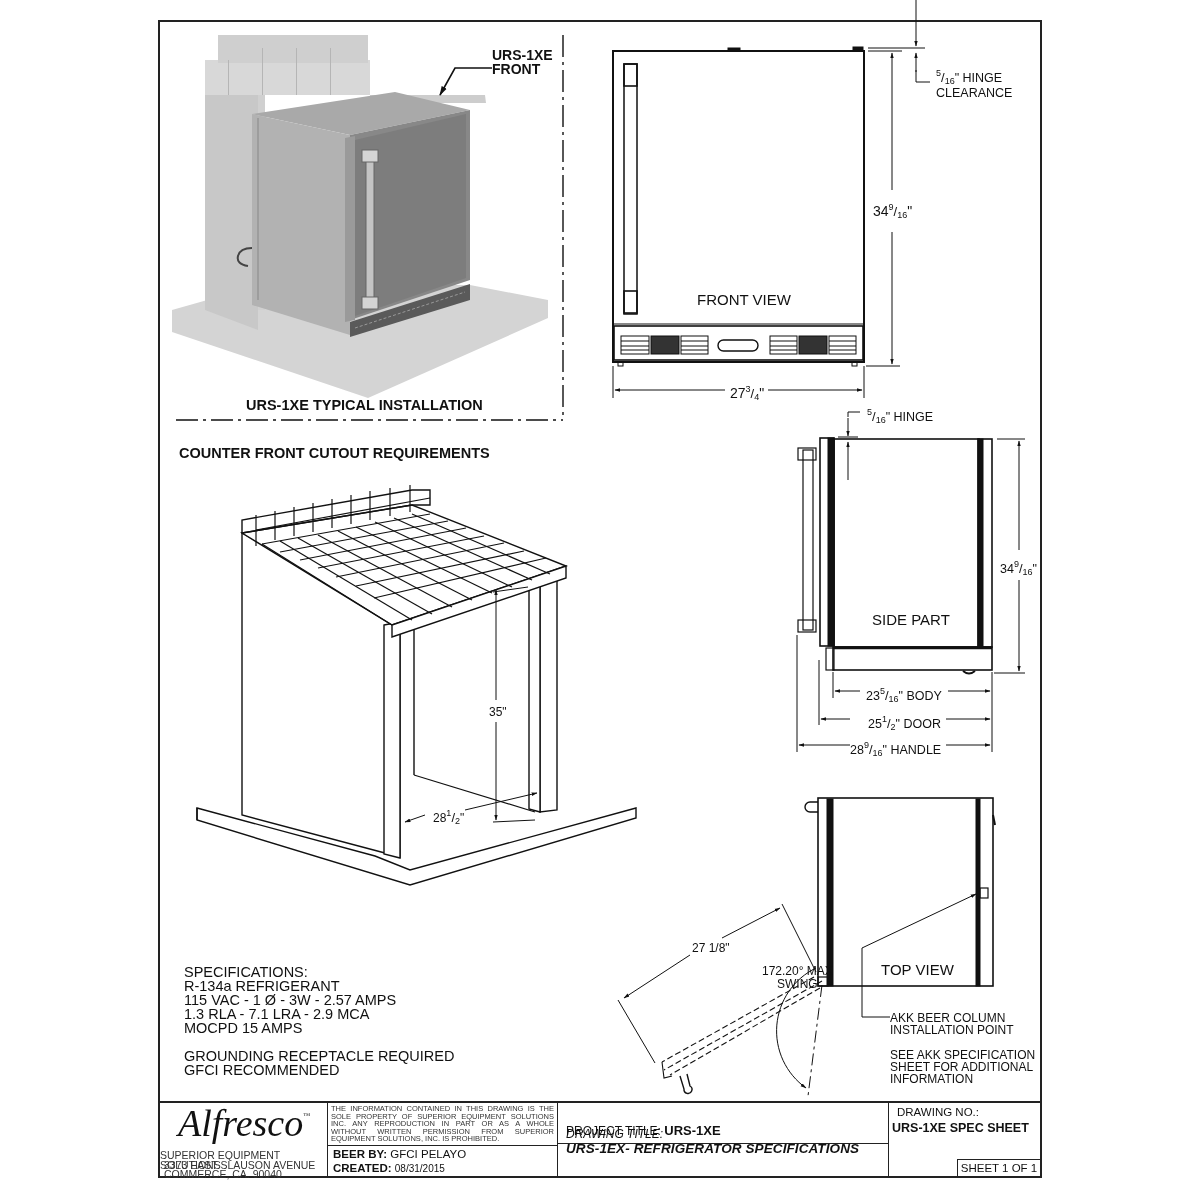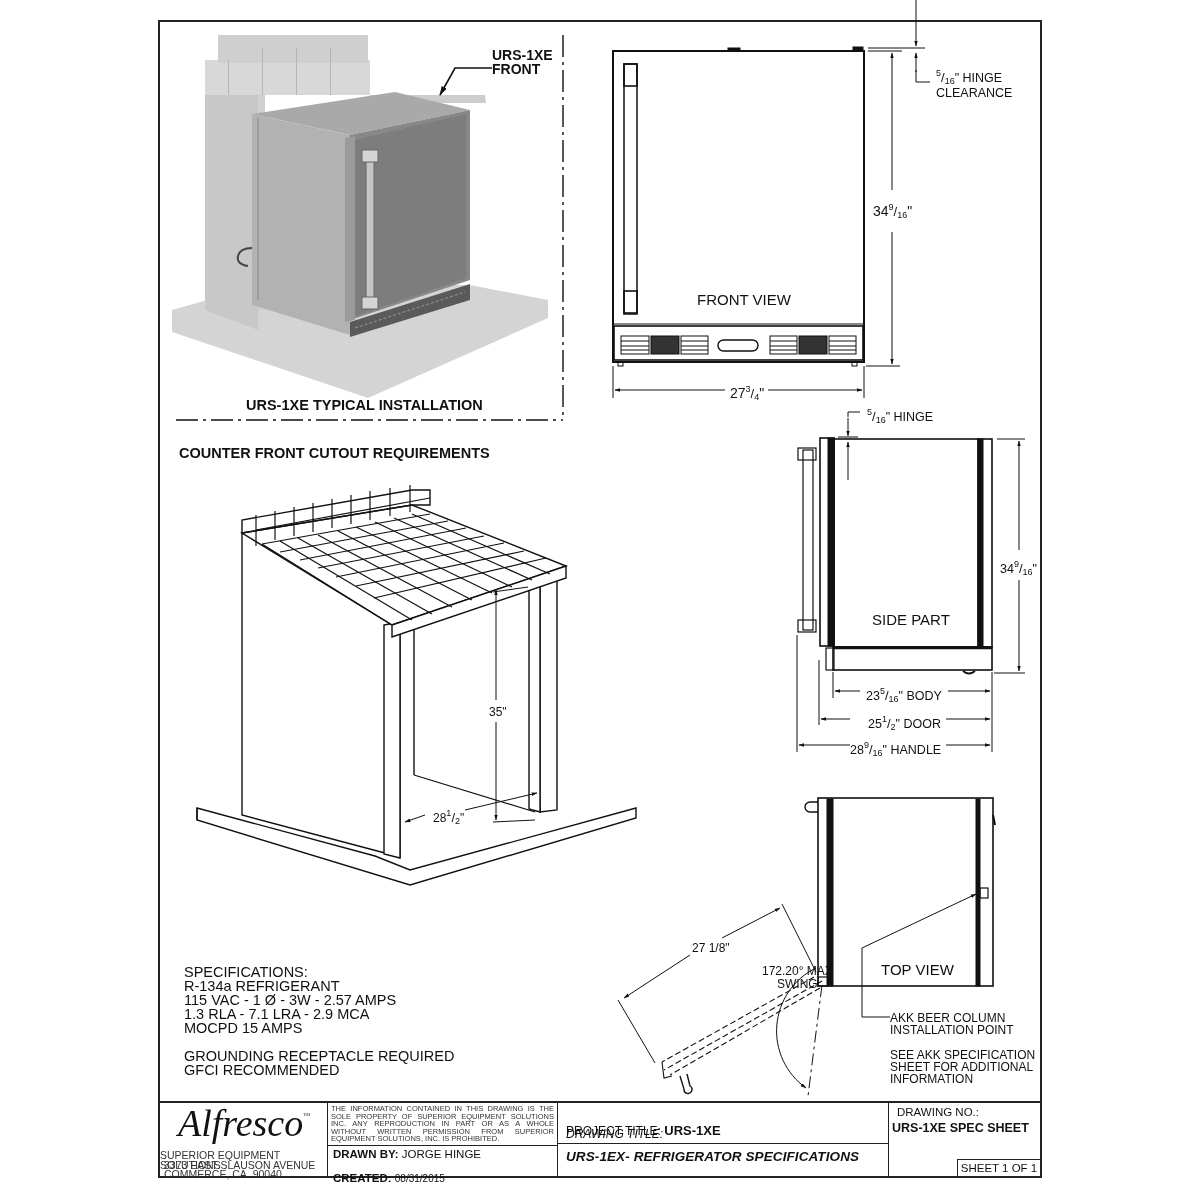--- a/index.html
+++ b/index.html
@@ -324,31 +324,31 @@
     <div class="abs logo" style="left:20px;top:-2px;"><span>Alfresco</span><span style="font-size:7px;font-style:normal;vertical-align:18px;">™</span></div>
     <div class="abs addr" style="left:2px;top:47px;">SUPERIOR EQUIPMENT SOLUTIONS</div>
     <div class="abs addr" style="left:6px;top:57px;">3373 EAST SLAUSON AVENUE</div>
     <div class="abs addr" style="left:6px;top:66px;">COMMERCE, CA. 90040</div>
   </div>
 
   <div class="tb-cell" style="left:170px;top:0;width:230px;height:43px;border-bottom:1.5px solid #222;border-right:1.5px solid #222;padding:2px 3px;">
     <div class="notice">THE INFORMATION CONTAINED IN THIS DRAWING IS THE SOLE PROPERTY OF SUPERIOR EQUIPMENT SOLUTIONS INC. ANY REPRODUCTION IN PART OR AS A WHOLE WITHOUT WRITTEN PERMISSION FROM SUPERIOR EQUIPMENT SOLUTIONS, INC. IS PROHIBITED.</div>
   </div>
   <div class="tb-cell" style="left:170px;top:43px;width:230px;height:32px;border-right:1.5px solid #222;padding:2px 5px;">
-    <div style="font-size:11.5px;white-space:nowrap;"><span class="bold">DRAWN BY:</span> <span>JORGE HINGE</span></div>
-    <div style="font-size:11.5px;white-space:nowrap;margin-top:12px;"><span class="bold">CREATED:</span> <span style="font-size:10px;">08/31/2015</span></div>
+    <div style="font-size:11.5px;white-space:nowrap;"><span class="bold">BEER BY:</span> <span>GFCI PELAYO</span></div>
+    <div style="font-size:11.5px;white-space:nowrap;margin-top:2px;"><span class="bold">CREATED:</span> <span style="font-size:10px;">08/31/2015</span></div>
   </div>
 
   <div class="tb-cell" style="left:400px;top:0;width:331px;height:22px;border-bottom:1.5px solid #222;border-right:1.5px solid #222;padding:20px 8px;font-size:12px;white-space:nowrap;">
     <span>PROJECT TITLE:</span>
     <span class="bold" style="font-size:13px;">URS-1XE</span>
   </div>
   <div class="tb-cell" style="left:400px;top:22px;width:331px;height:53px;border-right:1.5px solid #222;padding:2px 8px;font-style:italic;">
     <div style="font-size:12px;">DRAWING TITLE:</div>
-    <div class="bold" style="font-size:13.5px;margin-top:8px;white-space:nowrap;letter-spacing:0.1px;">URS-1EX- REFRIGERATOR SPECIFICATIONS</div>
+    <div class="bold" style="font-size:13.5px;margin-top:0;white-space:nowrap;letter-spacing:0.1px;">URS-1EX- REFRIGERATOR SPECIFICATIONS</div>
   </div>
 
   <div class="tb-cell" style="left:731px;top:0;width:153px;height:75px;">
     <div class="abs" style="left:8px;top:3px;font-size:11.5px;">DRAWING NO.:</div>
     <div class="abs bold" style="left:3px;top:18px;font-size:12.5px;white-space:nowrap;">URS-1XE SPEC SHEET</div>
     <div class="abs" style="left:68px;top:56px;width:83px;height:17px;border-left:1.5px solid #222;border-top:1.5px solid #222;box-sizing:border-box;font-size:11.5px;text-align:center;padding-top:2px;">SHEET 1 OF 1</div>
   </div>
 </div>
 
 </body></html>

